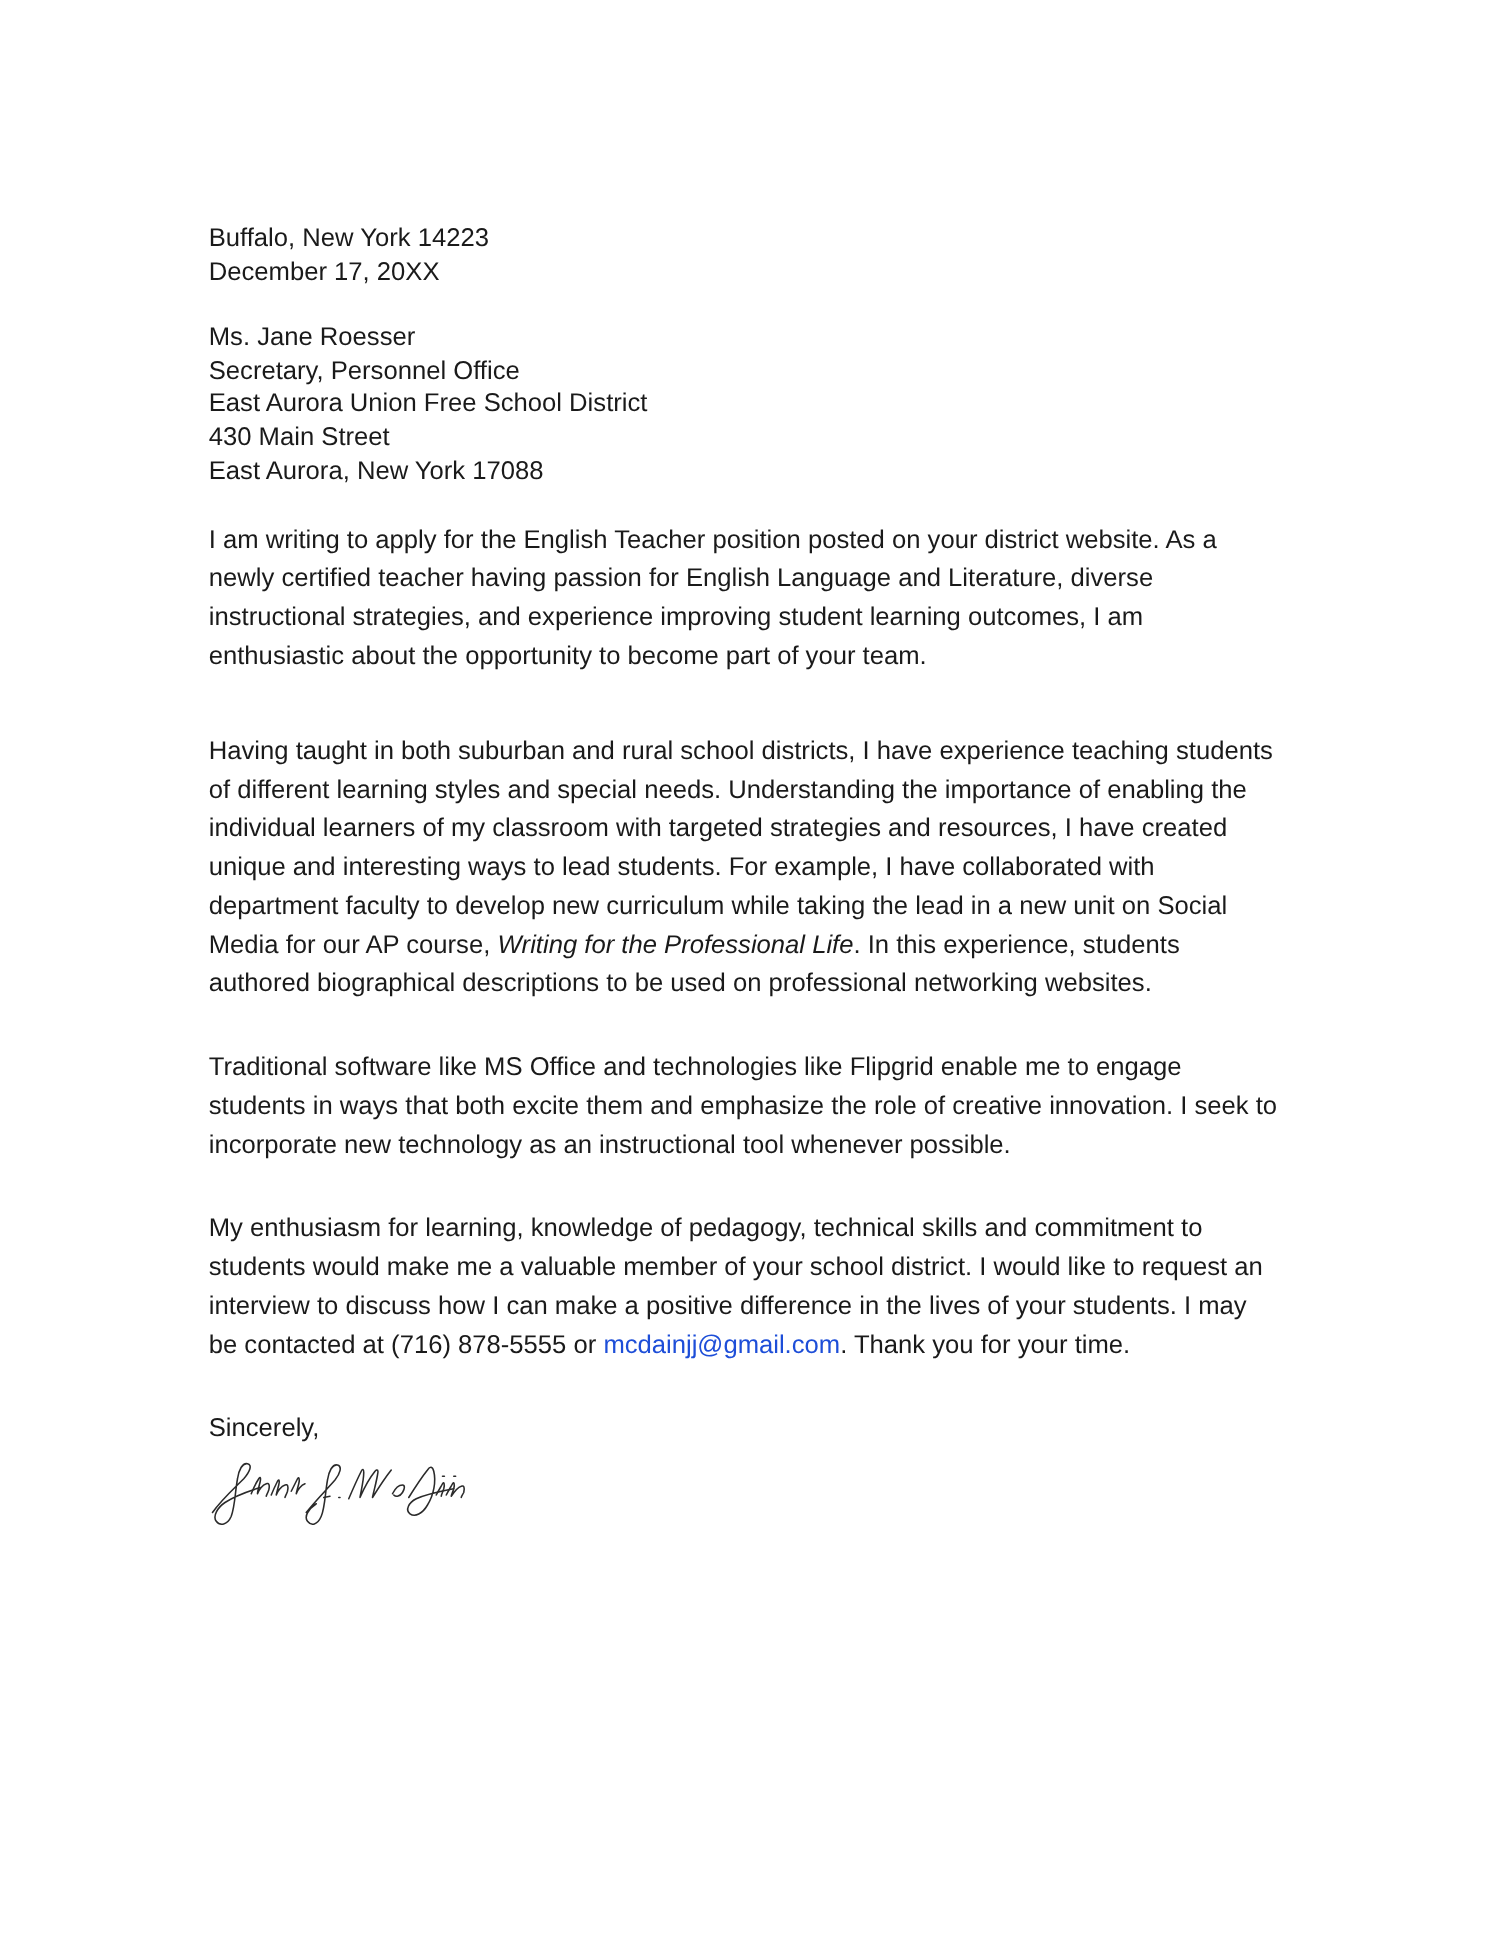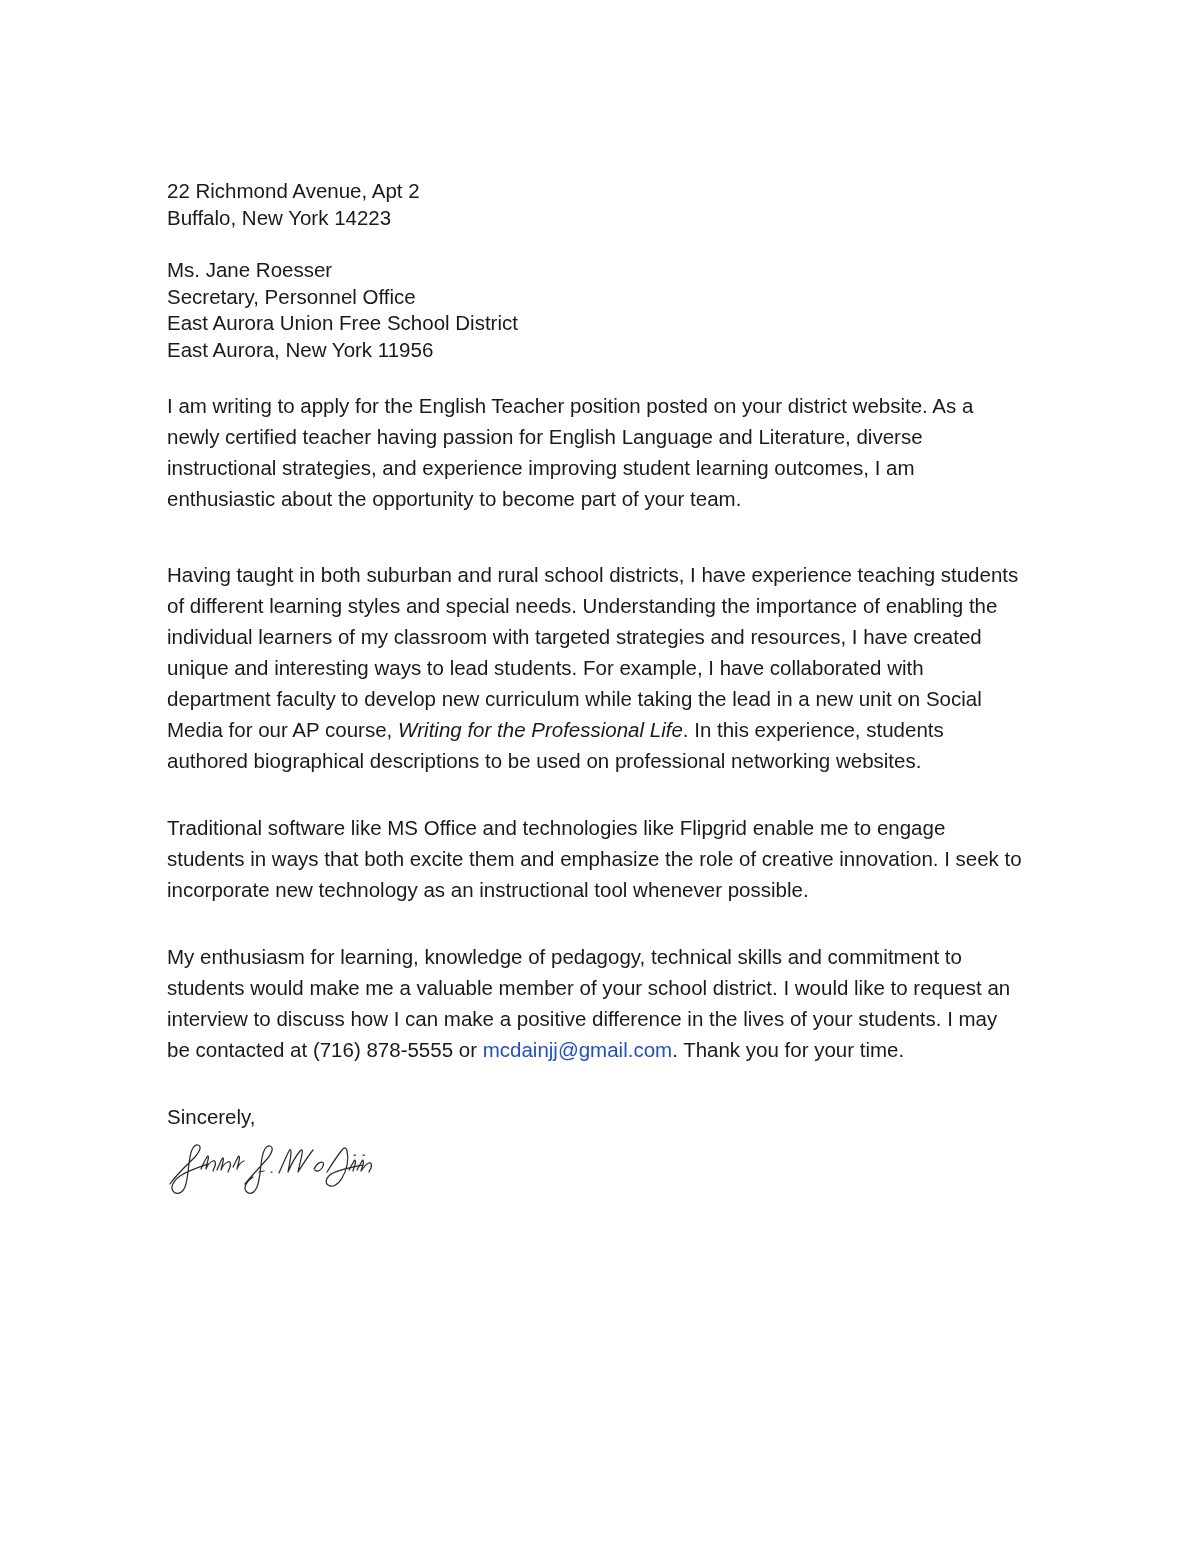--- a/index.html
+++ b/index.html
@@ -75,29 +75,30 @@
     line-height: 31px;
   }
 </style>
 </head>
 <body>
 
 <div class="page">
   <div class="letter">
 
     <div class="block sender-block">
-      <span class="line">22 Richmond Avenue, Apt 2</span>
       <span class="line">Buffalo, New York 14223</span>
+      <span class="line">December 17, 20XX</span>
     </div>
 
     <div class="block recipient-block">
       <span class="line">Ms. Jane Roesser</span>
       <span class="line">Secretary, Personnel Office</span>
       <span class="line">East Aurora Union Free School District</span>
-      <span class="line">East Aurora, New York 11956</span>
+      <span class="line">430 Main Street</span>
+      <span class="line">East Aurora, New York 17088</span>
     </div>
 
 
     <p class="para first">I am writing to apply for the English Teacher position posted on your district website. As a newly certified teacher having passion for English Language and Literature, diverse instructional strategies, and experience improving student learning outcomes, I am enthusiastic about the opportunity to become part of your team.</p>
 
     <p class="para"><span>Having taught in both suburban and rural school districts, I have experience teaching students of different learning styles and special needs. Understanding the importance of enabling the individual learners of my classroom with targeted strategies and resources, I have created unique and interesting ways to lead students. For example, I have collaborated with department faculty to develop new curriculum while taking the lead in a new unit on Social Media for our AP course, </span><em class="italic-title">Writing for the Professional Life</em><span>. In this experience, students authored biographical descriptions to be used on professional networking websites.</span></p>
 
     <p class="para">Traditional software like MS Office and technologies like Flipgrid enable me to engage students in ways that both excite them and emphasize the role of creative innovation. I seek to incorporate new technology as an instructional tool whenever possible.</p>
 
     <p class="para"><span>My enthusiasm for learning, knowledge of pedagogy, technical skills and commitment to students would make me a valuable member of your school district. I would like to request an interview to discuss how I can make a positive difference in the lives of your students. I may be contacted at (716) 878-5555 or </span><a class="email-link" href="#">mcdainjj@gmail.com</a><span>. Thank you for your time.</span></p>

